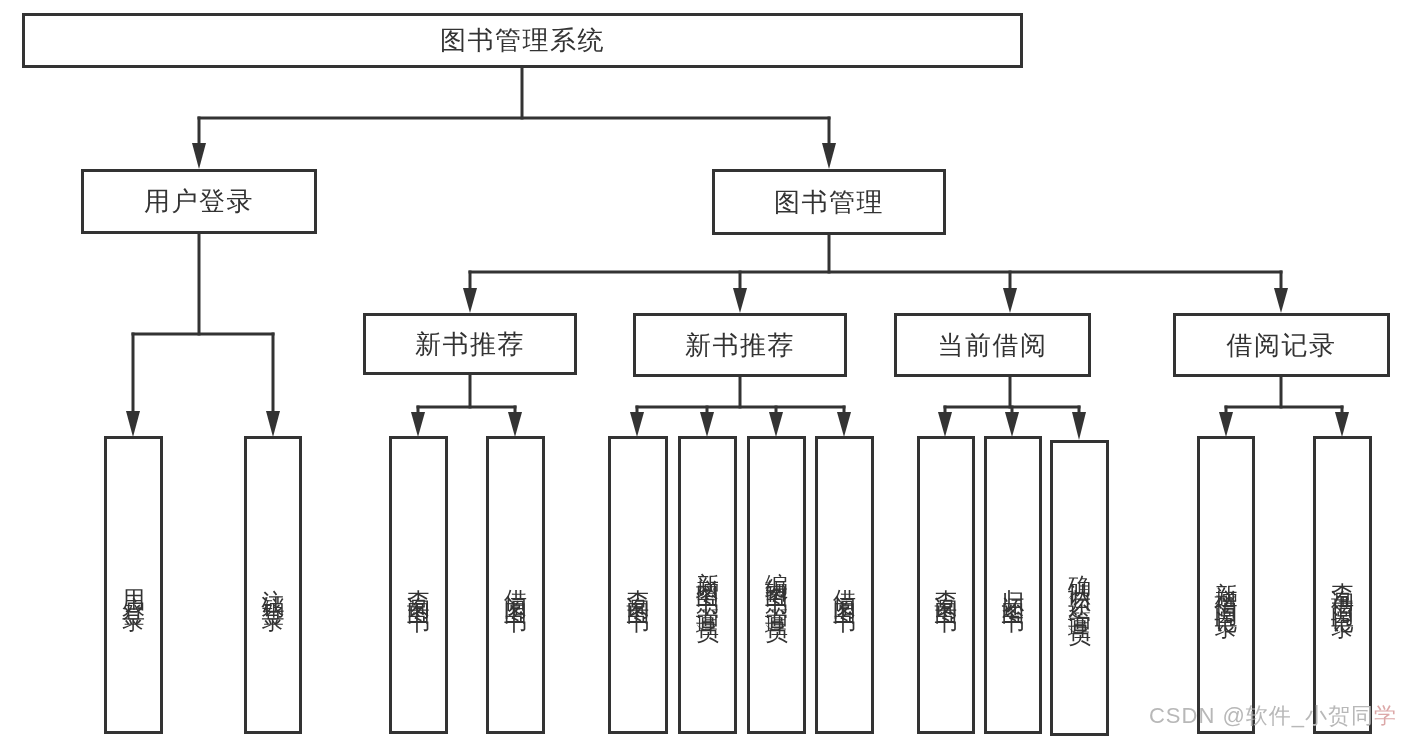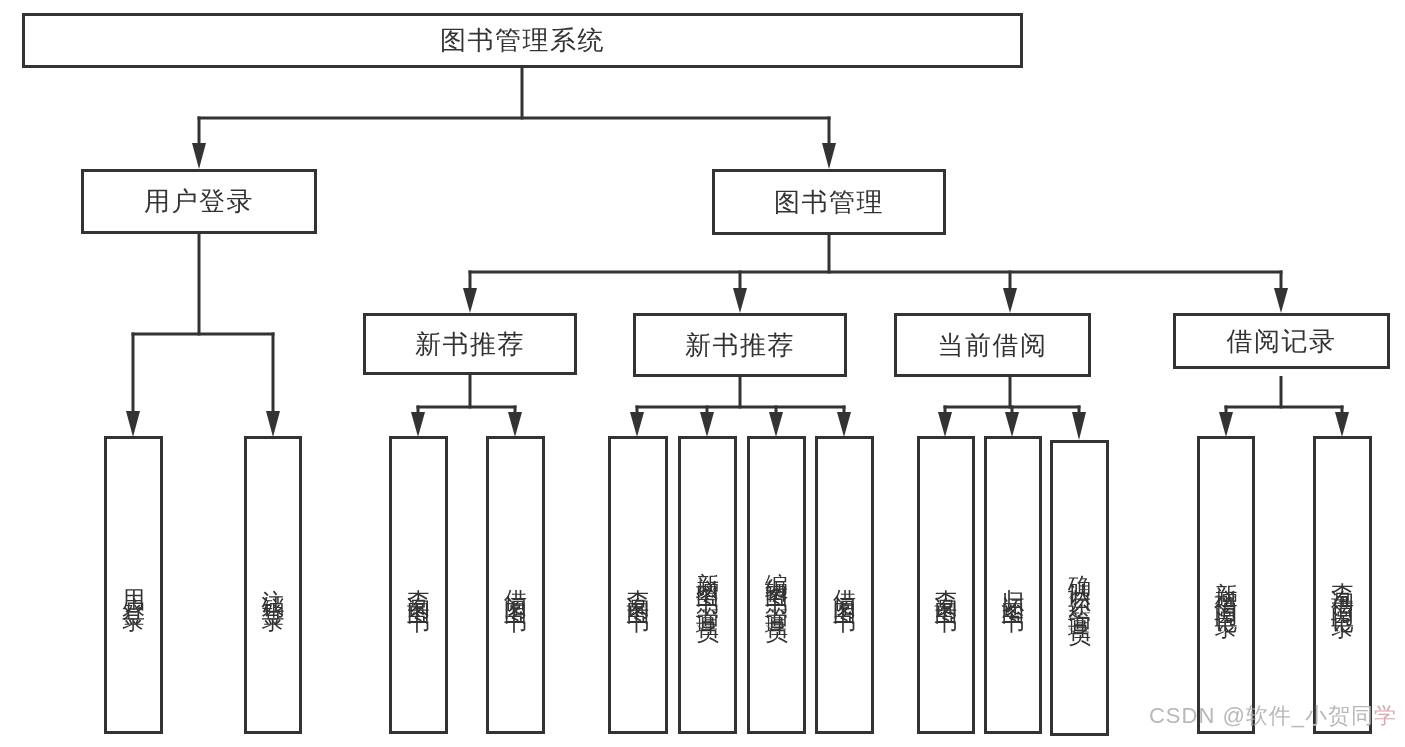--- a/index.html
+++ b/index.html
@@ -123,21 +123,21 @@
 
   <div class="node" style="left:363px;top:313px;width:214px;height:62px">
     <span>新书推荐</span>
   </div>
   <div class="node" style="left:633px;top:313px;width:214px;height:64px">
     <span>新书推荐</span>
   </div>
   <div class="node" style="left:894px;top:313px;width:197px;height:64px">
     <span>当前借阅</span>
   </div>
-  <div class="node" style="left:1173px;top:313px;width:217px;height:56px">
+  <div class="node" style="left:1173px;top:313px;width:217px;height:64px">
     <span>借阅记录</span>
   </div>
 
   <div class="leaf" style="left:104px;width:59px">
     <span class="vtext">用户登录</span>
   </div>
   <div class="leaf" style="left:244px;width:58px">
     <span class="vtext">注销登录</span>
   </div>
 

